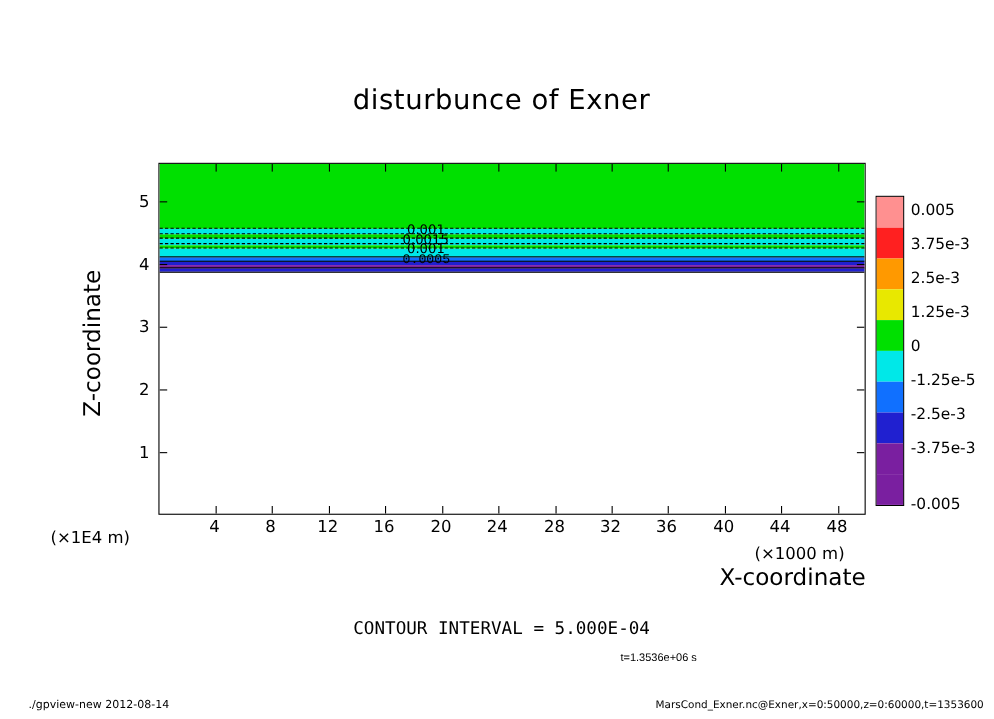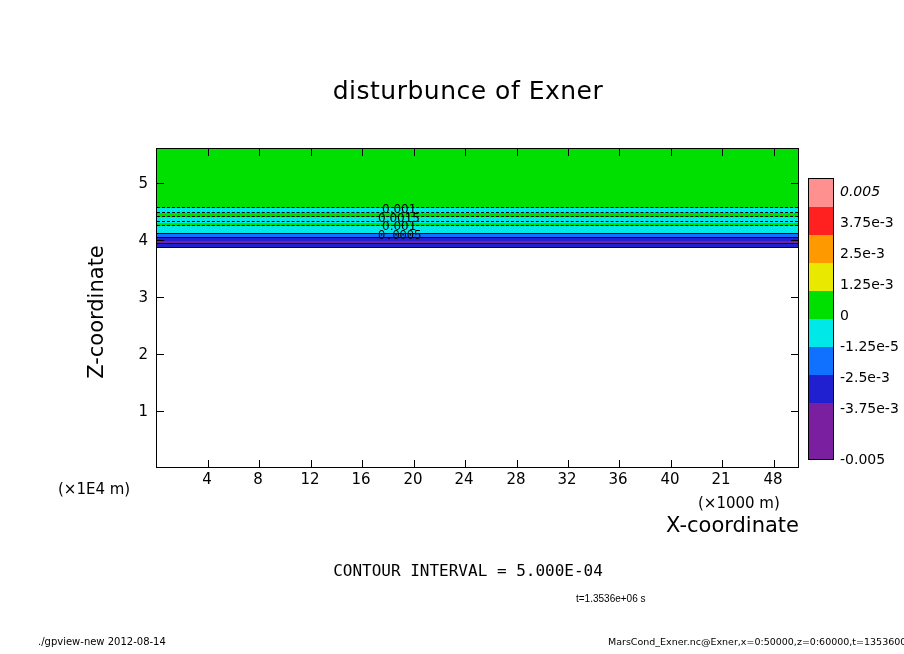--- a/index.html
+++ b/index.html
@@ -10,21 +10,21 @@
   body {
     width: 904px;
     height: 654px;
     font-family: "DejaVu Sans", sans-serif;
     color: #000000;
     position: relative;
     overflow: hidden;
   }
   .stage {
     position: absolute;
-    left: 16px; top: 0;
+    left: 4px; top: 0;
     width: 824px; height: 654px;
   }
   .abs { position: absolute; }
 
   
   #chart-title {
     left: 0; top: 76px; width: 904px;
     text-align: center;
     font-size: 25px;
     letter-spacing: 0.5px;
@@ -236,21 +236,21 @@
   <div class="xlabel-tick" style="left:171px;">4</div>
   <div class="xlabel-tick" style="left:222px;">8</div>
   <div class="xlabel-tick" style="left:274px;">12</div>
   <div class="xlabel-tick" style="left:325px;">16</div>
   <div class="xlabel-tick" style="left:377px;">20</div>
   <div class="xlabel-tick" style="left:428px;">24</div>
   <div class="xlabel-tick" style="left:480px;">28</div>
   <div class="xlabel-tick" style="left:531px;">32</div>
   <div class="xlabel-tick" style="left:582px;">36</div>
   <div class="xlabel-tick" style="left:634px;">40</div>
-  <div class="xlabel-tick" style="left:685px;">21</div>
+  <div class="xlabel-tick" style="left:685px;">44</div>
   <div class="xlabel-tick" style="left:737px;">48</div>
 
   <div class="ylabel-tick" style="top:402px;">1</div>
   <div class="ylabel-tick" style="top:345px;">2</div>
   <div class="ylabel-tick" style="top:288px;">3</div>
   <div class="ylabel-tick" style="top:231px;">4</div>
   <div class="ylabel-tick" style="top:174px;">5</div>
 
   <div class="abs" id="x-axis-title">X-coordinate</div>
   <div class="abs" id="y-axis-title">Z-coordinate</div>
@@ -263,21 +263,21 @@
     <div class="cb-cell" style="background:#ff9900;"></div>
     <div class="cb-cell" style="background:#e8e800;"></div>
     <div class="cb-cell" style="background:#00e000;"></div>
     <div class="cb-cell" style="background:#00e8e8;"></div>
     <div class="cb-cell" style="background:#1070ff;"></div>
     <div class="cb-cell" style="background:#2020d0;"></div>
     <div class="cb-cell" style="background:#7a1fa0;"></div>
     <div class="cb-cell" style="background:#7a1fa0;height:28px;"></div>
   </div>
 
-  <div class="cb-label" style="top:183px;font-style:italic;">0.005</div>
+  <div class="cb-label" style="top:183px;">0.005</div>
   <div class="cb-label" style="top:214px;">3.75e-3</div>
   <div class="cb-label" style="top:245px;">2.5e-3</div>
   <div class="cb-label" style="top:276px;">1.25e-3</div>
   <div class="cb-label" style="top:307px;">0</div>
   <div class="cb-label" style="top:338px;">-1.25e-5</div>
   <div class="cb-label" style="top:369px;">-2.5e-3</div>
   <div class="cb-label" style="top:400px;">-3.75e-3</div>
   <div class="cb-label" style="top:451px;">-0.005</div>
 
   <div class="abs" id="contour-interval">CONTOUR INTERVAL = 5.000E-04</div>

